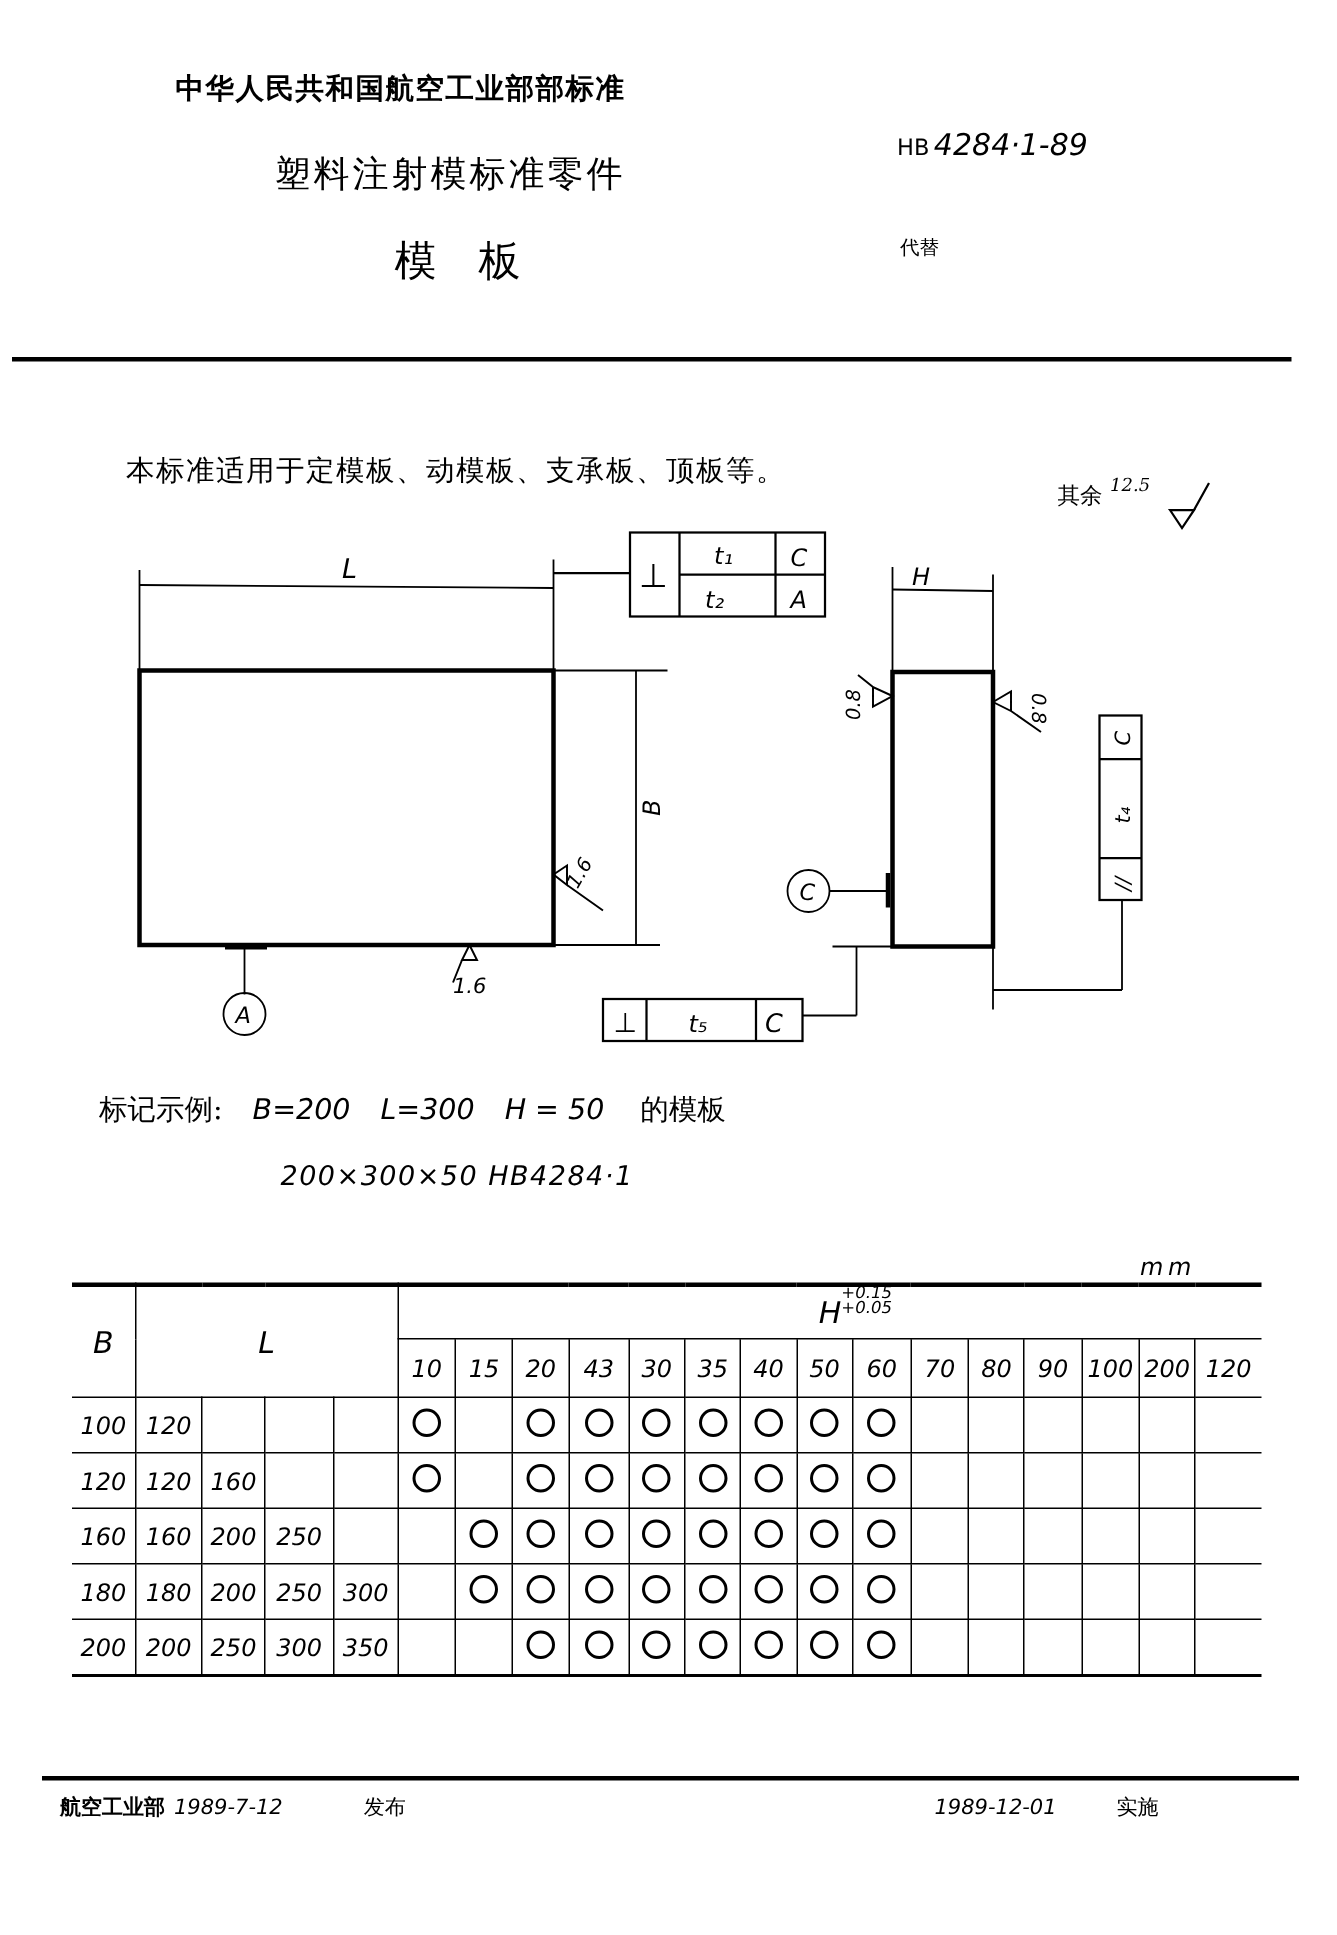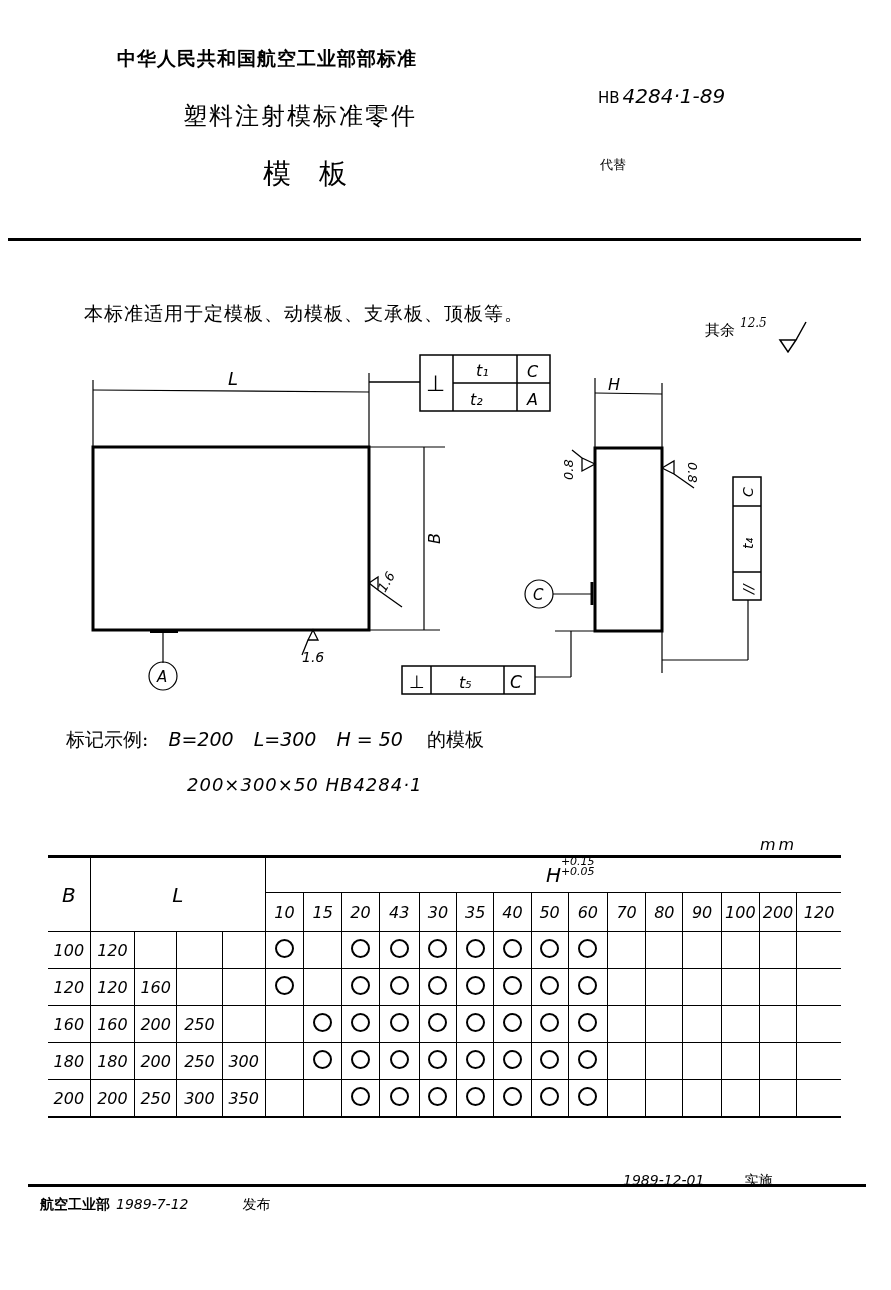--- a/index.html
+++ b/index.html
@@ -29,21 +29,21 @@
   table.spec td.first { border-left: none; }
   table.spec td.last { border-right: none; }
   .circ { display: inline-block; width: 15px; height: 15px; border: 2px solid #000; border-radius: 50%; }
   .Htol { font-size: 20px; font-style: italic; position: relative; }
   .Htol sup { font-size: 11px; position: absolute; left: 15px; top: -6px; line-height: 10px; text-align:left; }
   .rule-bot { left: 28px; top: 1184px; width: 838px; height: 3px; background: #000; }
   .foot-left { left: 40px; top: 1196px; font-size: 14px; }
   .foot-left b { font-weight: bold; }
   .foot-left .d { font-style: italic; margin-left: 6px; }
   .foot-left .pub { margin-left: 54px; }
-  .foot-right { left: 623px; top: 1172px; font-size: 14px; }
+  .foot-right { left: 623px; top: 1196px; font-size: 14px; }
   .foot-right .d { font-style: italic; }
   .foot-right .imp { margin-left: 40px; }
   svg.draw { position: absolute; left: 0; top: 0; }
   svg text { font-family: "DejaVu Sans", sans-serif; font-style: italic; }
 </style>
 </head>
 <body>
 
 <div class="abs hdr-std">中华人民共和国航空工业部部标准</div>
 <div class="abs hdr-title">塑料注射模标准零件</div>

